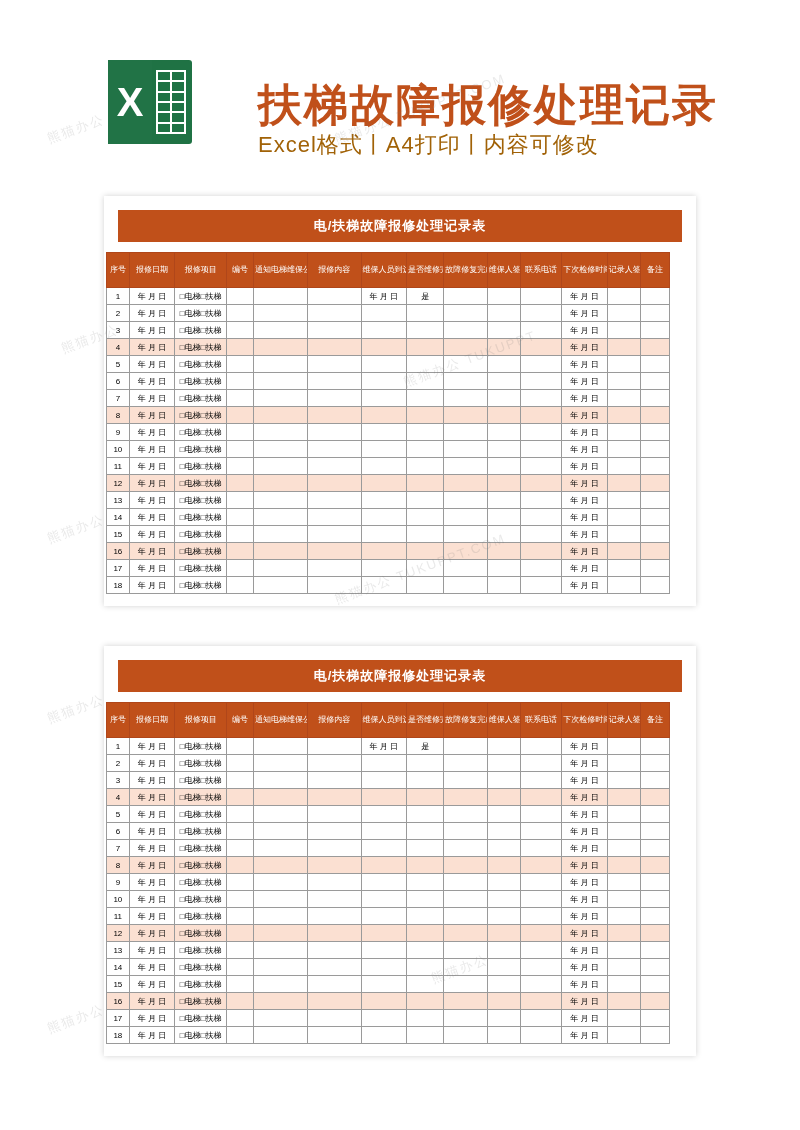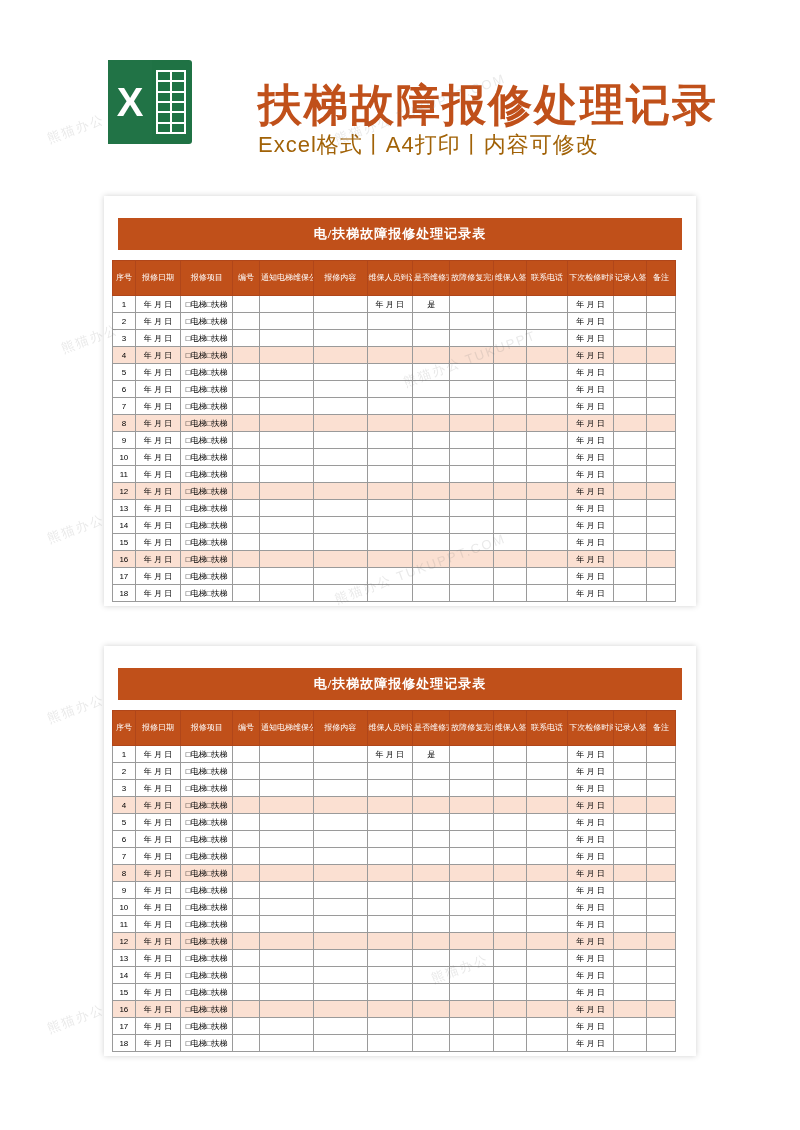--- a/index.html
+++ b/index.html
@@ -91,36 +91,35 @@
     position: absolute;
     left: 104px;
     width: 592px;
     background: #ffffff;
     box-shadow: 0 0 6px rgba(0,0,0,0.18);
   }
   #sheet1 { top: 196px; height: 410px; }
   #sheet2 { top: 646px; height: 410px; }
 
   .sheet-banner {
-    margin: 22px 14px 10px 14px;
+    margin: 14px 14px 10px 14px;
     height: 32px;
     background: #c0501a;
     color: #ffffff;
     font-size: 13px;
     font-weight: bold;
     display: flex;
     align-items: center;
     justify-content: center;
     letter-spacing: 1px;
-    font-family: Liberation Serif, serif;
   }
 
   table.rec {
     border-collapse: collapse;
-    margin: 0 8px;
+    margin: 0 2px;
     width: 564px;
     table-layout: fixed;
   }
   table.rec th,
   table.rec td {
     border: 1px solid #9a9a9a;
     font-size: 8px;
     color: #000000;
     text-align: center;
     vertical-align: middle;

